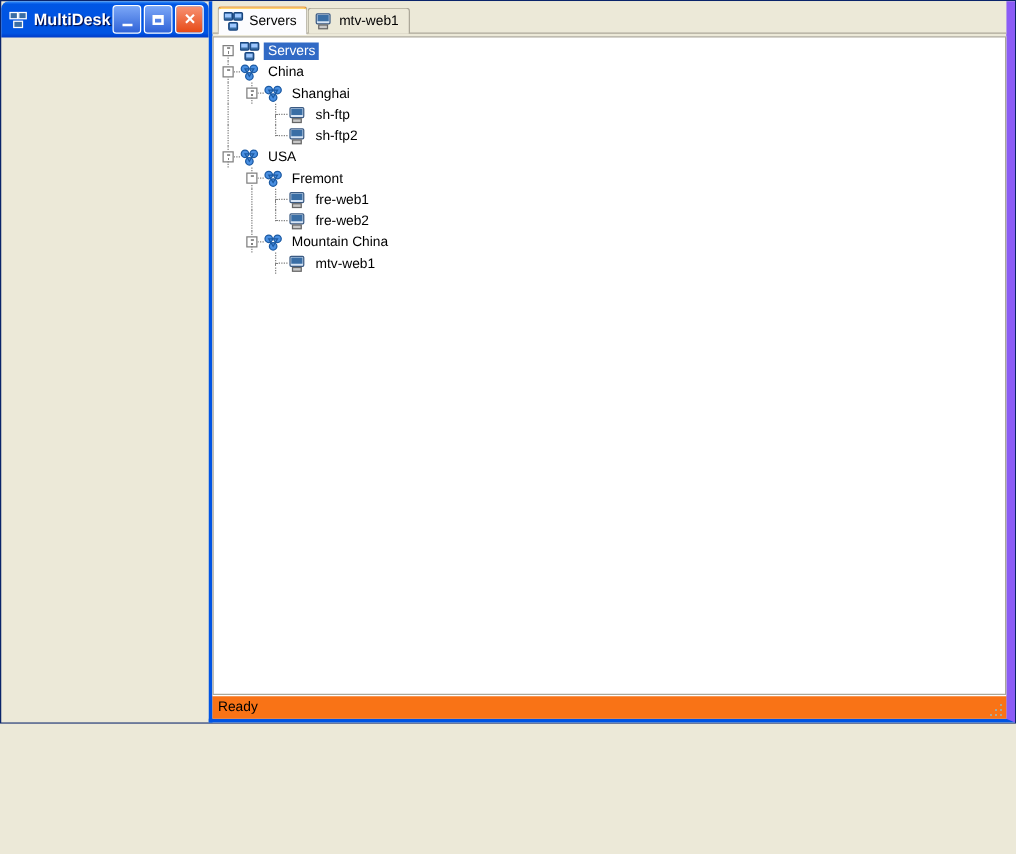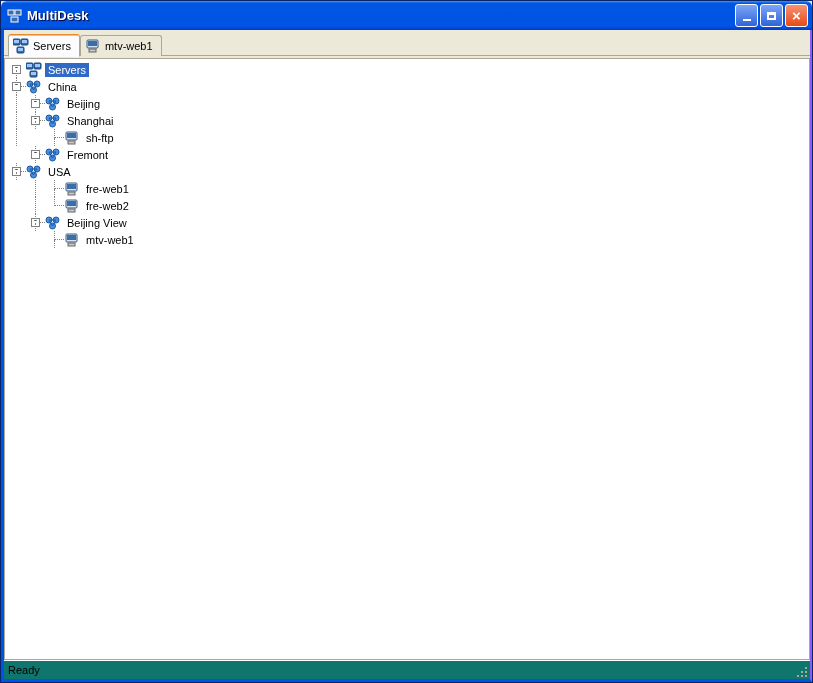--- a/index.html
+++ b/index.html
@@ -4,26 +4,26 @@
 <style>
   html, body {
     margin: 0;
     padding: 0;
     font-family: Tahoma, sans-serif;
     font-size: 11px;
     background: #ece9d8;
   }
   .window {
     width: 813px;
-    height: 683px;
+    height: 579px;
     background: #ece9d8;
     border: 1px solid #0a246a;
     box-sizing: border-box;
     display: flex;
-    flex-direction: column;
+    flex-direction: row;
     position: relative;
   }
   
   .titlebar {
     height: 29px;
     background: linear-gradient(to bottom, #3a95ff 0%, #0056e4 8%, #0054e3 40%, #0054e3 88%, #003ac7 100%);
     display: flex;
     align-items: center;
     padding: 0 4px 0 6px;
     color: #fff;
@@ -52,21 +52,21 @@
     background: linear-gradient(to bottom, #f79274, #e74a16);
   }
   .win-btn.min::after { content:""; display:block; width:8px; height:2px; background:#fff; margin-top:8px;}
   .win-btn.max::after { content:""; display:block; width:9px; height:8px; border:2px solid #fff; border-top-width:3px; box-sizing:border-box;}
   .win-btn.close::after { content:"\00d7"; font-size:15px; line-height:15px;}
 
   
   .client {
     flex:1;
     border-left: 3px solid #0054e3;
-    border-right: 2px solid #8b5cf6;
+    border-right: 7px solid #8b5cf6;
     border-bottom: 3px solid #0054e3;
     display:flex;
     flex-direction:column;
     background:#ece9d8;
     min-height:0;
   }
 
   
   .tab-strip {
     height: 23px;
@@ -169,21 +169,21 @@
   }
   .node-label.selected {
     background:#316ac5;
     color:#fff;
   }
 
   
   .statusbar {
     height:18px;
     border-top:1px solid #fff;
-    background:#0f766e;
+    background:#f97316;
     display:flex;
     align-items:center;
     padding: 0 1px 0 4px;
     color:#000;
     position:relative;
   }
   .statusbar .grip {
     position:absolute;
     right:2px; bottom:1px;
     width:13px; height:13px;
@@ -266,141 +266,140 @@
               </svg>
             </span>
             <span class="node-label">China</span>
           </div>
           <div class="node-row">
             <span class="indent-unit">
               <span class="vline full"></span>
             </span>
             <span class="indent-unit">
               <span class="vline top"></span>
-              <span class="vline bot"></span>
-              <span class="hline"></span>
-              <span class="toggle"></span>
+              <span class="hline"></span>
+              <span class="toggle"></span>
+              <span class="vline bot"></span>
             </span>
             <span class="node-icon">
               <svg width="16" height="16" viewBox="0 0 16 16">
                 <use href="#ico-group"></use>
               </svg>
             </span>
-            <span class="node-label">Beijing</span>
+            <span class="node-label">Shanghai</span>
           </div>
           <div class="node-row">
             <span class="indent-unit">
               <span class="vline full"></span>
             </span>
+            <span class="indent-unit"></span>
+            <span class="indent-unit">
+              <span class="vline top"></span>
+              <span class="vline bot"></span>
+              <span class="hline"></span>
+            </span>
+            <span class="node-icon">
+              <svg width="16" height="16" viewBox="0 0 16 16">
+                <use href="#ico-server"></use>
+              </svg>
+            </span>
+            <span class="node-label">sh-ftp</span>
+          </div>
+          <div class="node-row">
+            <span class="indent-unit">
+              <span class="vline full"></span>
+            </span>
+            <span class="indent-unit"></span>
+            <span class="indent-unit">
+              <span class="vline top"></span>
+              <span class="hline"></span>
+            </span>
+            <span class="node-icon">
+              <svg width="16" height="16" viewBox="0 0 16 16">
+                <use href="#ico-server"></use>
+              </svg>
+            </span>
+            <span class="node-label">sh-ftp2</span>
+          </div>
+          <div class="node-row">
             <span class="indent-unit">
               <span class="vline top"></span>
               <span class="hline"></span>
               <span class="toggle"></span>
               <span class="vline bot"></span>
             </span>
             <span class="node-icon">
               <svg width="16" height="16" viewBox="0 0 16 16">
                 <use href="#ico-group"></use>
               </svg>
             </span>
-            <span class="node-label">Shanghai</span>
-          </div>
-          <div class="node-row">
+            <span class="node-label">USA</span>
+          </div>
+          <div class="node-row">
+            <span class="indent-unit"></span>
+            <span class="indent-unit">
+              <span class="vline top"></span>
+              <span class="vline bot"></span>
+              <span class="hline"></span>
+              <span class="toggle"></span>
+            </span>
+            <span class="node-icon">
+              <svg width="16" height="16" viewBox="0 0 16 16">
+                <use href="#ico-group"></use>
+              </svg>
+            </span>
+            <span class="node-label">Fremont</span>
+          </div>
+          <div class="node-row">
+            <span class="indent-unit"></span>
             <span class="indent-unit">
               <span class="vline full"></span>
             </span>
-            <span class="indent-unit"></span>
             <span class="indent-unit">
               <span class="vline top"></span>
               <span class="vline bot"></span>
               <span class="hline"></span>
             </span>
             <span class="node-icon">
               <svg width="16" height="16" viewBox="0 0 16 16">
                 <use href="#ico-server"></use>
               </svg>
             </span>
-            <span class="node-label">sh-ftp</span>
-          </div>
-          <div class="node-row">
-            <span class="indent-unit"></span>
-            <span class="indent-unit">
-              <span class="vline top"></span>
-              <span class="vline bot"></span>
-              <span class="hline"></span>
-              <span class="toggle"></span>
+            <span class="node-label">fre-web1</span>
+          </div>
+          <div class="node-row">
+            <span class="indent-unit"></span>
+            <span class="indent-unit">
+              <span class="vline full"></span>
+            </span>
+            <span class="indent-unit">
+              <span class="vline top"></span>
+              <span class="hline"></span>
+            </span>
+            <span class="node-icon">
+              <svg width="16" height="16" viewBox="0 0 16 16">
+                <use href="#ico-server"></use>
+              </svg>
+            </span>
+            <span class="node-label">fre-web2</span>
+          </div>
+          <div class="node-row">
+            <span class="indent-unit"></span>
+            <span class="indent-unit">
+              <span class="vline top"></span>
+              <span class="hline"></span>
+              <span class="toggle"></span>
+              <span class="vline bot"></span>
             </span>
             <span class="node-icon">
               <svg width="16" height="16" viewBox="0 0 16 16">
                 <use href="#ico-group"></use>
               </svg>
             </span>
-            <span class="node-label">Fremont</span>
-          </div>
-          <div class="node-row">
-            <span class="indent-unit">
-              <span class="vline top"></span>
-              <span class="hline"></span>
-              <span class="toggle"></span>
-              <span class="vline bot"></span>
-            </span>
-            <span class="node-icon">
-              <svg width="16" height="16" viewBox="0 0 16 16">
-                <use href="#ico-group"></use>
-              </svg>
-            </span>
-            <span class="node-label">USA</span>
-          </div>
-          <div class="node-row">
-            <span class="indent-unit"></span>
-            <span class="indent-unit">
-              <span class="vline full"></span>
-            </span>
-            <span class="indent-unit">
-              <span class="vline top"></span>
-              <span class="vline bot"></span>
-              <span class="hline"></span>
-            </span>
-            <span class="node-icon">
-              <svg width="16" height="16" viewBox="0 0 16 16">
-                <use href="#ico-server"></use>
-              </svg>
-            </span>
-            <span class="node-label">fre-web1</span>
-          </div>
-          <div class="node-row">
-            <span class="indent-unit"></span>
-            <span class="indent-unit">
-              <span class="vline full"></span>
-            </span>
-            <span class="indent-unit">
-              <span class="vline top"></span>
-              <span class="hline"></span>
-            </span>
-            <span class="node-icon">
-              <svg width="16" height="16" viewBox="0 0 16 16">
-                <use href="#ico-server"></use>
-              </svg>
-            </span>
-            <span class="node-label">fre-web2</span>
-          </div>
-          <div class="node-row">
-            <span class="indent-unit"></span>
-            <span class="indent-unit">
-              <span class="vline top"></span>
-              <span class="hline"></span>
-              <span class="toggle"></span>
-              <span class="vline bot"></span>
-            </span>
-            <span class="node-icon">
-              <svg width="16" height="16" viewBox="0 0 16 16">
-                <use href="#ico-group"></use>
-              </svg>
-            </span>
-            <span class="node-label">Beijing View</span>
+            <span class="node-label">Mountain China</span>
           </div>
           <div class="node-row">
             <span class="indent-unit"></span>
             <span class="indent-unit"></span>
             <span class="indent-unit">
               <span class="vline top"></span>
               <span class="vline bot"></span>
               <span class="hline"></span>
             </span>
             <span class="node-icon">

